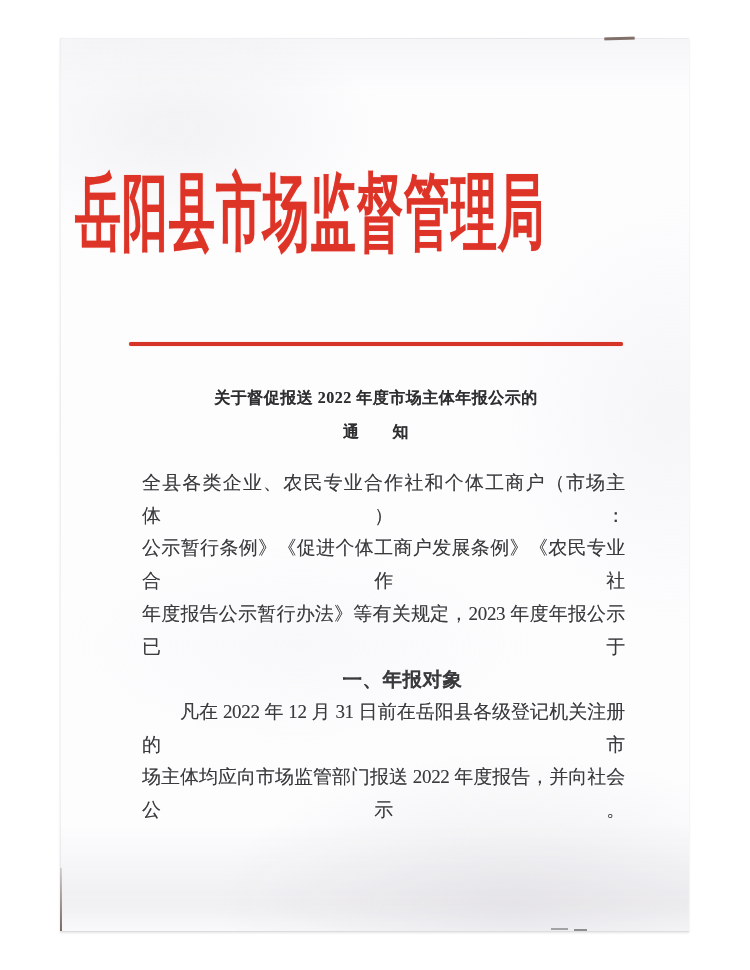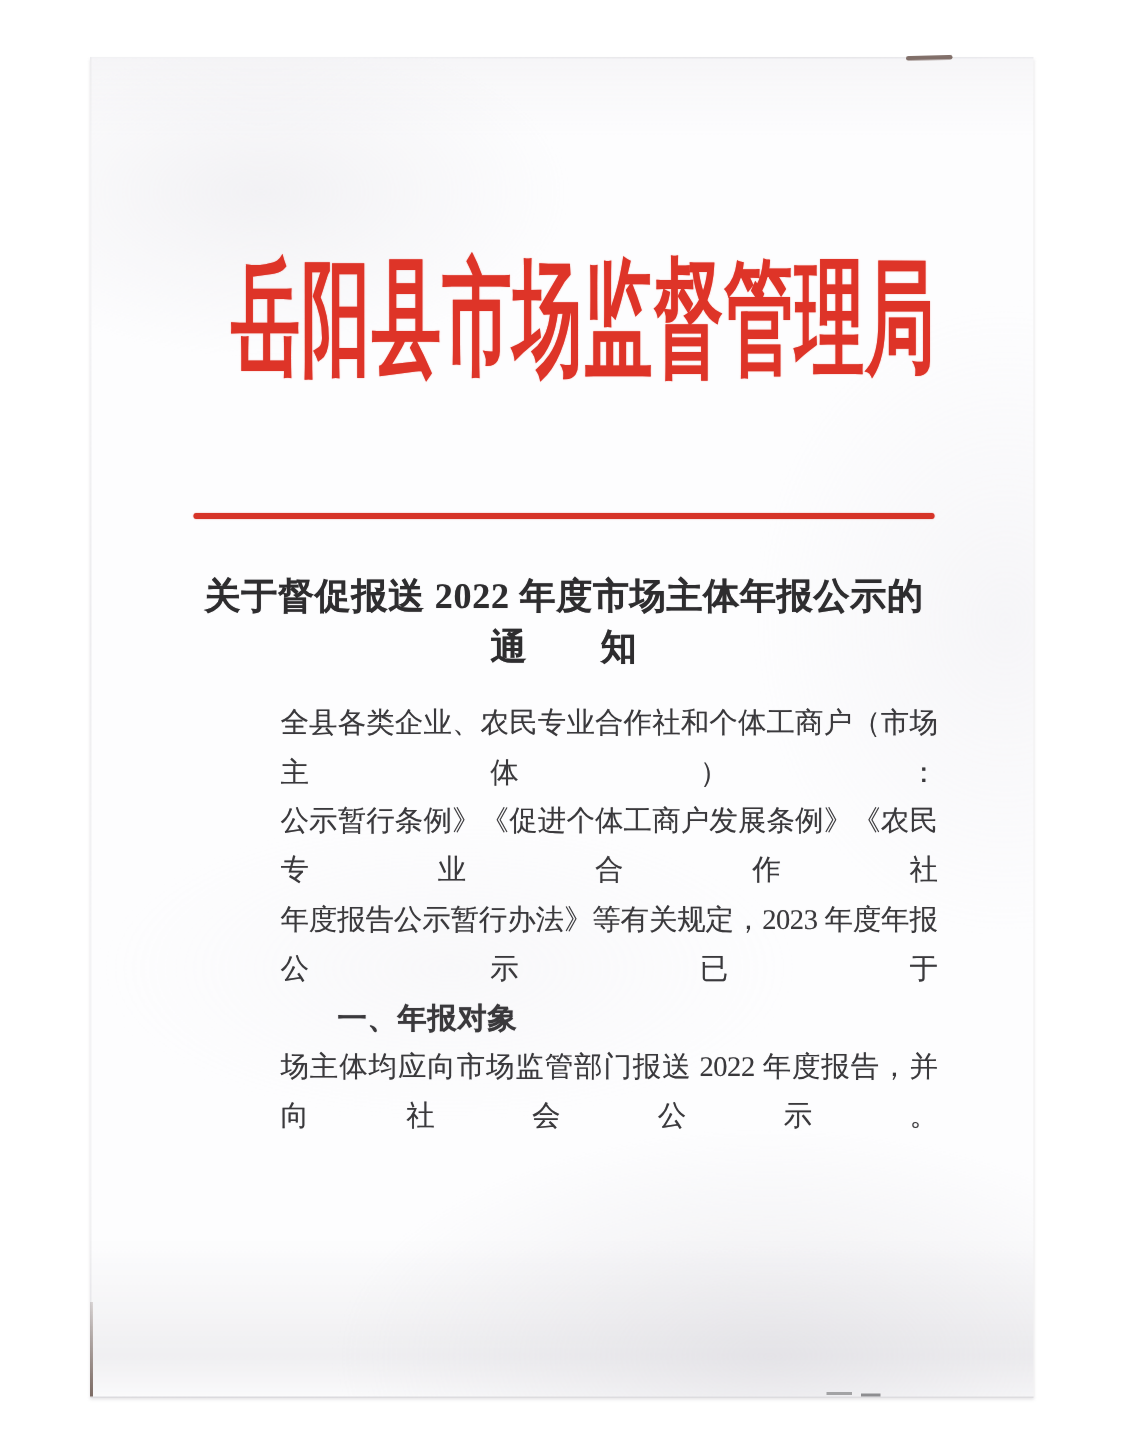--- a/index.html
+++ b/index.html
@@ -17,57 +17,58 @@
       radial-gradient(ellipse 240px 300px at 97% 42%, rgba(220,218,226,0.22), transparent 72%),
       radial-gradient(ellipse 340px 150px at 38% 68%, rgba(224,222,228,0.16), transparent 70%),
       linear-gradient(to bottom, rgba(226,224,229,0.25) 0%, transparent 6%, transparent 88%, rgba(205,203,209,0.28) 97%, rgba(232,230,234,0.15) 100%);
     border-left:1px solid rgba(120,120,130,0.07);
     border-top:1px solid rgba(120,120,130,0.06);
     border-bottom:1px solid rgba(110,110,120,0.18);
     box-shadow:0 1px 2px rgba(150,148,155,0.25);
   }
   
   .agency-title{
-    position:absolute;left:14px;right:-14px;top:131px;text-align:center;
+    position:absolute;left:14px;right:-14px;top:131px;text-align:left;
     white-space:nowrap;
   }
   .agency-title span{
     display:inline-block;
     font-family:"Liberation Serif","DejaVu Serif",serif;
     font-weight:700;font-size:46px;line-height:48px;letter-spacing:1px;
     color:#de3428;
     transform:scaleY(1.82);transform-origin:top center;
     text-shadow:0 0 0.6px rgba(222,52,40,0.65);
   }
   .red-divider{
     position:absolute;left:68px;top:303px;width:494px;height:4px;
     background:#d63428;border-radius:2px;
     box-shadow:0 0 0.8px rgba(214,52,40,0.8);
   }
   
   .notice-title{
     position:absolute;left:68px;width:494px;top:342px;text-align:center;
-    color:#2e2d2f;font-weight:700;font-size:24px;line-height:34px;
+    color:#2e2d2f;font-weight:700;font-size:16px;line-height:34px;
     letter-spacing:0.5px;white-space:pre;
     text-shadow:0 0 0.5px rgba(46,45,47,0.55);
   }
   
   .doc-body{
     position:absolute;left:81px;top:428px;width:483px;
     font-size:19px;line-height:32.7px;letter-spacing:-0.3px;
     color:#3a393c;
     text-shadow:0 0 0.5px rgba(58,57,60,0.4);
   }
-  .line{text-align:left;white-space:nowrap;margin-left:45px;}
+  .line{text-align:left;white-space:nowrap;}
   .line.fill{white-space:normal;text-align:justify;text-align-last:justify;}
   .line.indent{text-indent:38px;}
   .line.heading{
     font-family:"Liberation Sans","DejaVu Sans",sans-serif;
     font-weight:700;font-size:19.5px;letter-spacing:0.5px;
     text-shadow:0 0 0.6px rgba(58,57,60,0.6);
+    text-align:center;
   }
   
   .artifact{position:absolute;pointer-events:none;}
   .smudge-top-right{
     left:543px;top:-2px;width:31px;height:2.6px;background:#6e5952;
     border-radius:2px;transform:rotate(-1.5deg);opacity:0.85;filter:blur(0.3px);
   }
   .edge-line-bottom-left{
     left:-1px;top:829px;width:2px;height:63px;
     background:linear-gradient(to bottom, rgba(125,107,99,0.25), #6f5c54);
@@ -87,20 +88,21 @@
 
   <div class="red-divider"></div>
 
   <div class="notice-title"><span>关于督促报送 2022 年度市场主体年报公示的</span><br><span>通　　知</span></div>
 
   <div class="doc-body">
     <div class="line fill">全县各类企业、农民专业合作社和个体工商户（市场主体）：</div>
     <div class="line fill">公示暂行条例》《促进个体工商户发展条例》《农民专业合作社</div>
     <div class="line fill">年度报告公示暂行办法》等有关规定，2023 年度年报公示已于</div>
     <div class="line heading indent">一、年报对象</div>
+    <div class="line fill indent">凡在 2022 年 12 月 31 日前在岳阳县各级登记机关注册的市</div>
     <div class="line fill">场主体均应向市场监管部门报送 2022 年度报告，并向社会公示。</div>
 
   </div>
 
   <div class="artifact smudge-top-right"></div>
   <div class="artifact edge-line-bottom-left"></div>
   <div class="artifact dash-bottom-1"></div>
   <div class="artifact dash-bottom-2"></div>
 </div>
 

